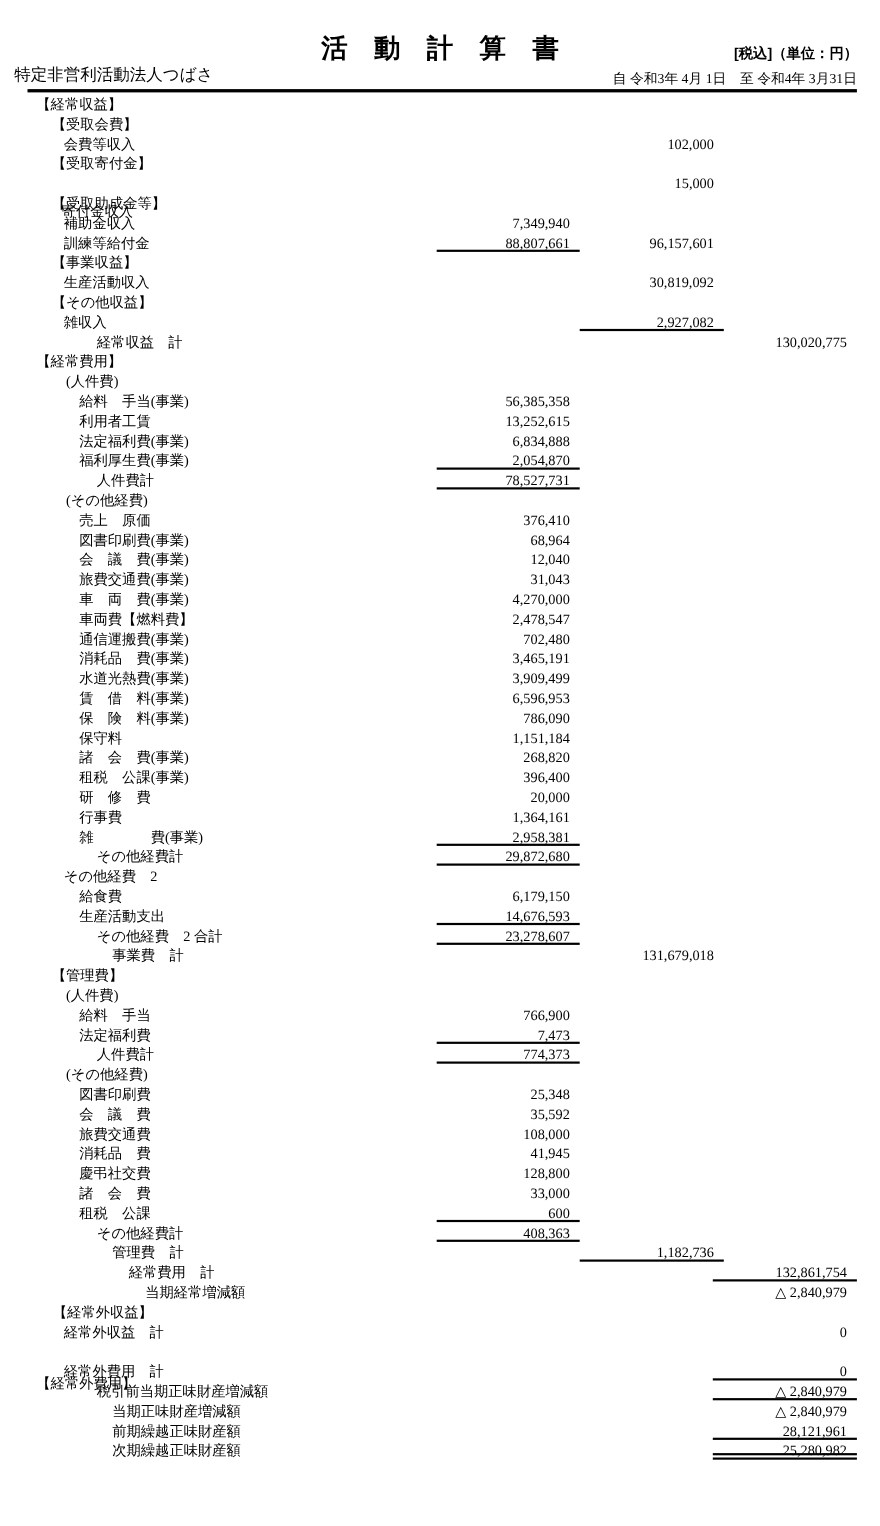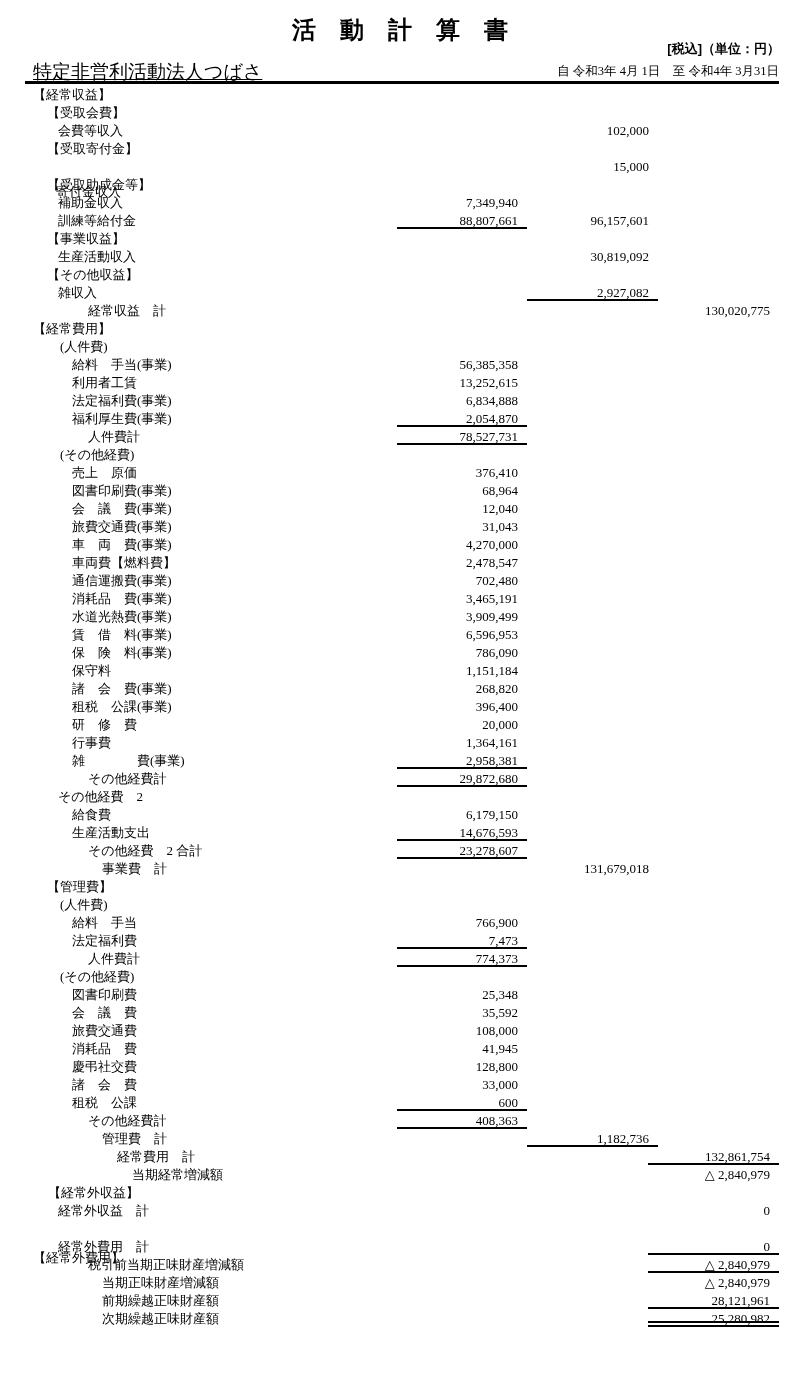--- a/index.html
+++ b/index.html
@@ -7,43 +7,42 @@
     position: relative;
     width: 800px;
     height: 1387px;
     background: #ffffff;
     color: #000;
     font-family: "Liberation Serif", "DejaVu Serif", serif;
     overflow: hidden;
   }
   .title {
     position: absolute;
-    top: 14px; left: 0; width: 100%;
+    top: 28px; left: 0; width: 100%;
     text-align: center;
     font-family: "Liberation Sans", "DejaVu Sans", sans-serif;
     font-weight: bold;
     font-size: 24px;
     letter-spacing: 24px;
     text-indent: 24px;
     white-space: pre;
   }
   .tax-note {
     position: absolute;
     top: 40px; right: 20px;
     font-family: "Liberation Sans", "DejaVu Sans", sans-serif;
     font-weight: bold;
     font-size: 13px;
     white-space: pre;
   }
   .org-name {
     position: absolute;
-    top: 59px; left: 33px;
-    font-size: 19px;
+    top: 59px; left: 13px;
+    font-size: 15px;
     white-space: pre;
-    text-decoration: underline;
   }
   .period {
     position: absolute;
     top: 63px; right: 21px;
     font-size: 12.5px;
     white-space: pre;
   }
   .thick-rule {
     position: absolute;
     top: 81px; left: 25px; right: 21px;

